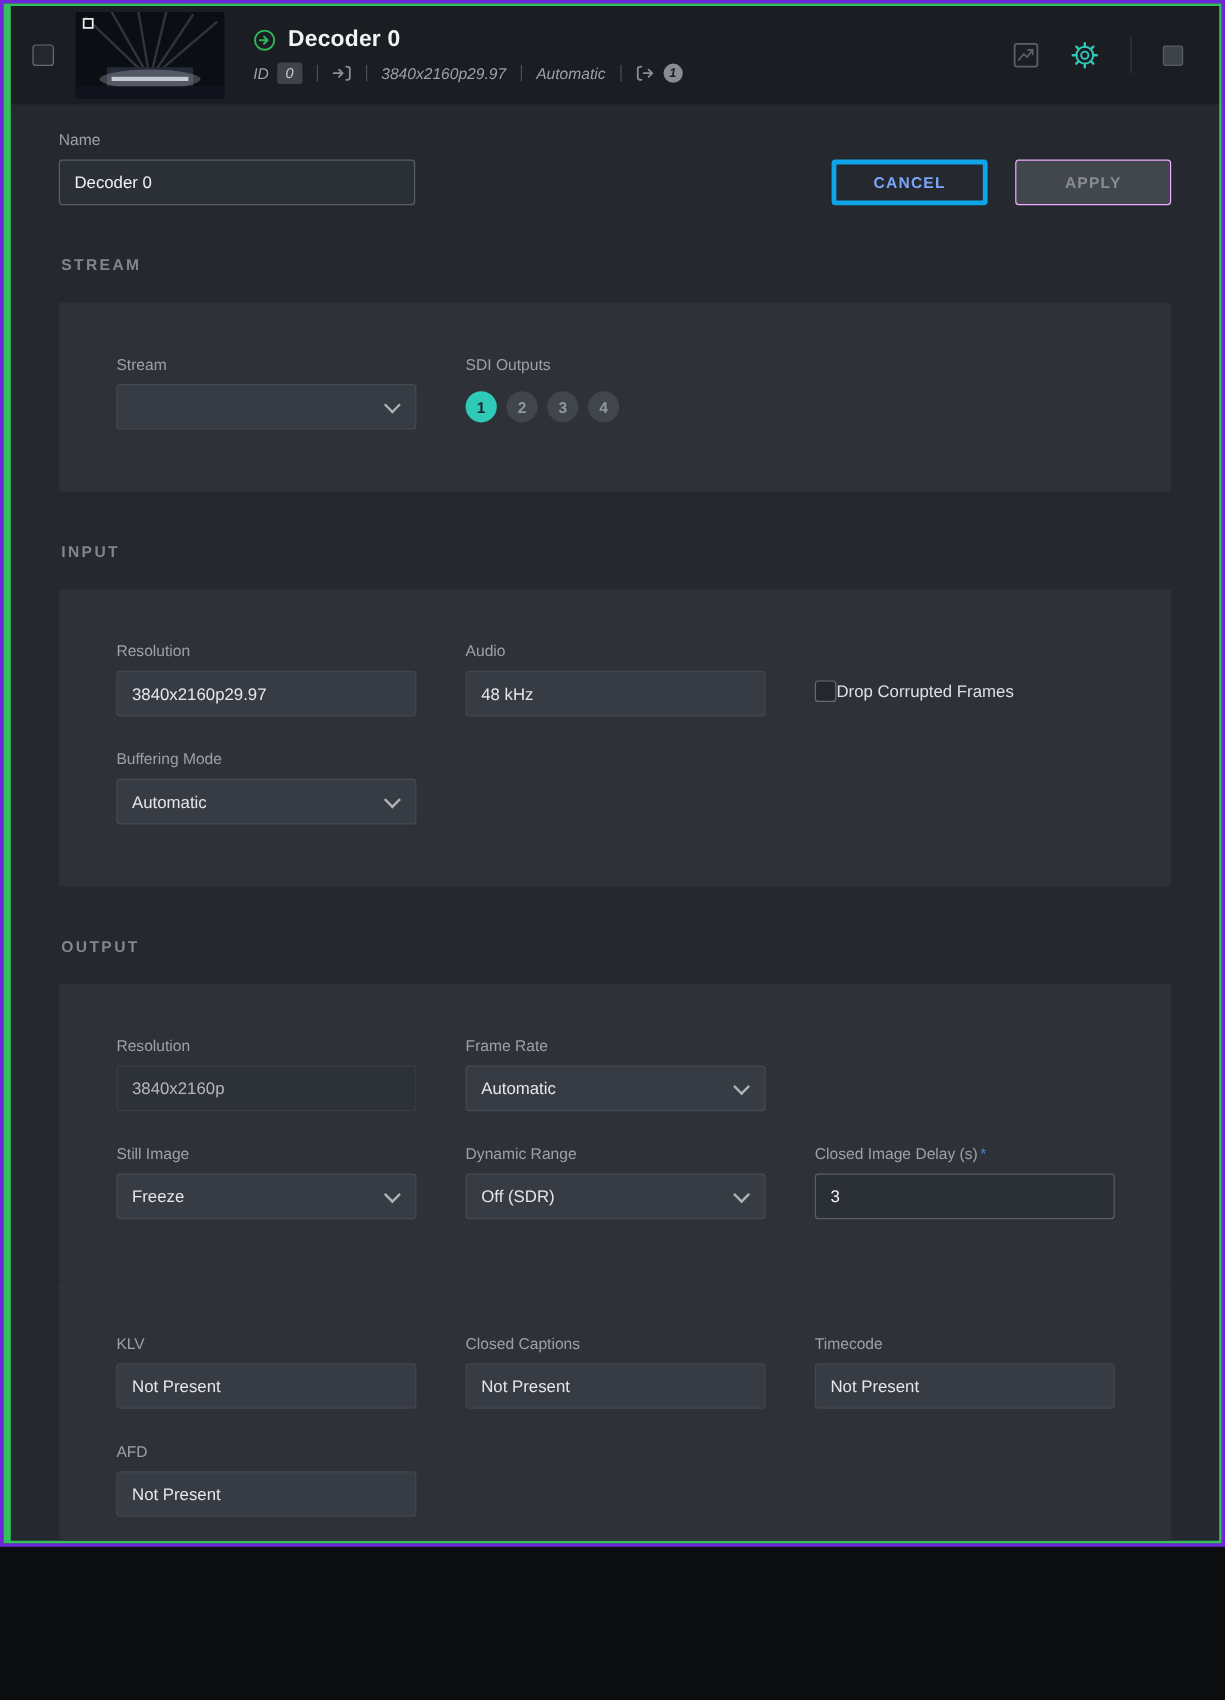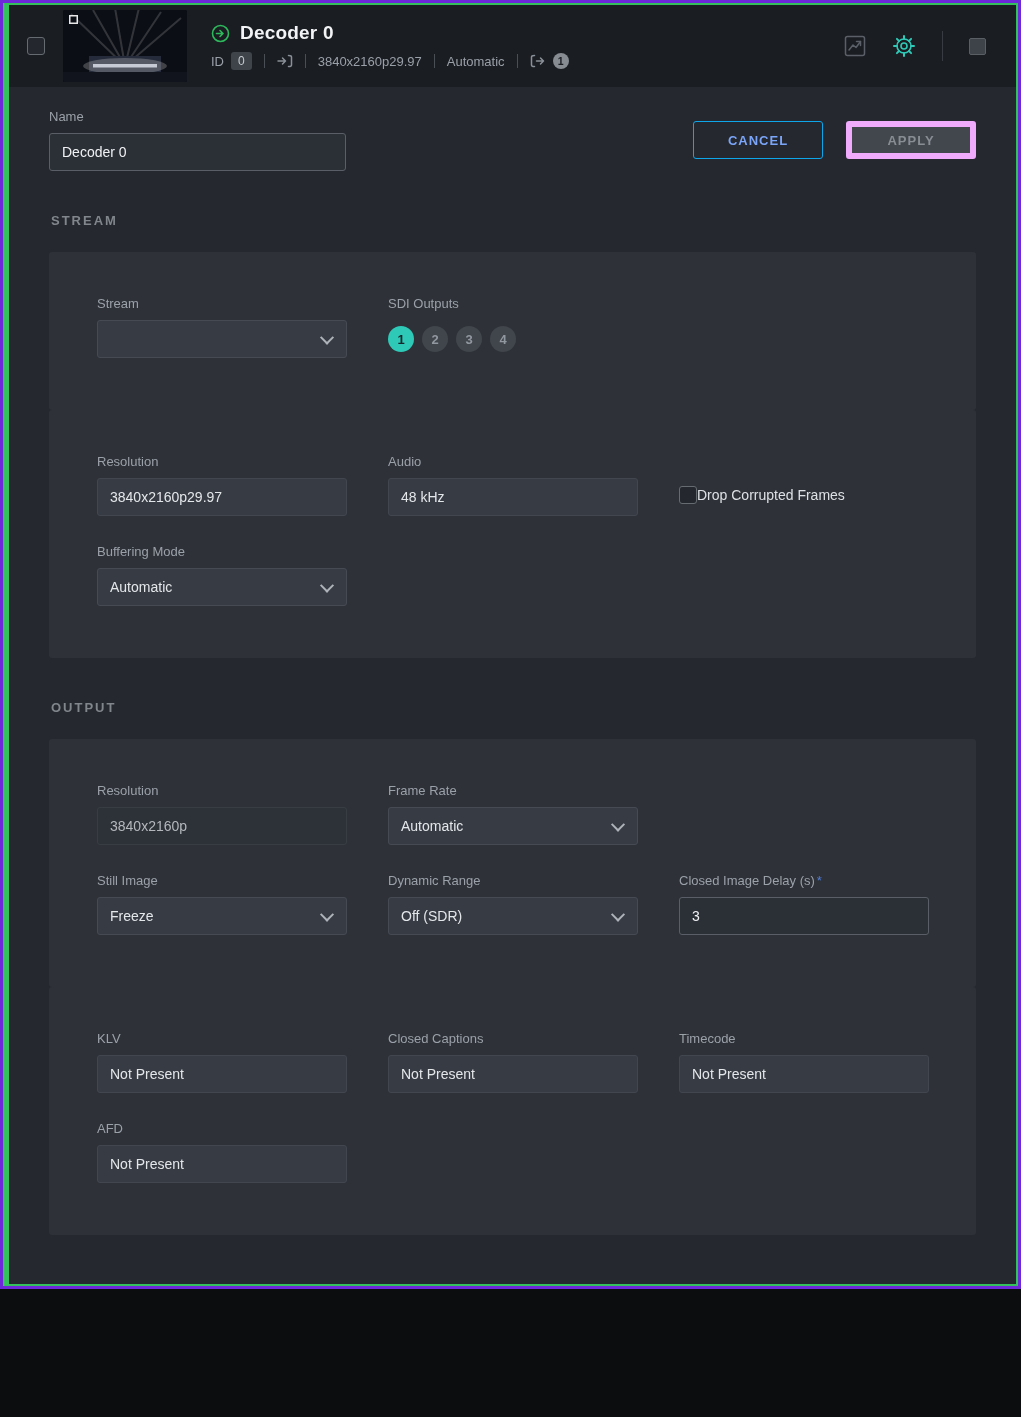--- a/index.html
+++ b/index.html
@@ -26,53 +26,53 @@
     width:16px; height:16px; border:1px solid #666b72; border-radius:3px;
     background:#24282e; flex-shrink:0; cursor:pointer;
   }
   .thumb {
     width:124px; height:72px; margin-left:18px; border-radius:2px;
     overflow:hidden; flex-shrink:0; background:#0b0e15;
   }
   .title-block { margin-left:24px; }
   .title-row { display:flex; align-items:center; gap:10px; }
   .title-row h1 { margin:0; font-size:19px; font-weight:600; color:#f1f3f5; letter-spacing:.2px; }
-  .meta-row { margin-top:8px; display:flex; align-items:center; font-size:13px; color:#9aa0a8; }
+  .meta-row { margin-top:8px; display:flex; align-items:center; font-size:13px; color:#9aa0a8;font-style:italic; }
   .badge {
     background:#3f444b; color:#c6cacf; border-radius:3px;
     padding:1px 7px; font-size:12px; margin-left:7px; line-height:16px;
   }
   .sep { width:1px; height:14px; background:#4a4f55; margin:0 12px; }
   .count-badge {
     width:16px; height:16px; border-radius:50%; background:#878c93; color:#1b1e23;
     font-size:10.5px; font-weight:700; display:flex; align-items:center; justify-content:center;
     margin-left:7px;
   }
   .header-actions { margin-left:auto; display:flex; align-items:center; gap:26px; }
   .icon-btn { background:none; border:none; padding:0; cursor:pointer; display:flex; align-items:center; }
   .vdiv { width:1px; height:30px; background:#383c42; }
   .square-ph { width:15px; height:15px; background:#3e434a; border:1px solid #5a5f66; border-radius:2px; }
 
   
   main { flex:1; padding:22px 40px 0; overflow:hidden; }
-  .form-row { display:flex; align-items:center; }
+  .form-row { display:flex; align-items:flex-end; }
   .f-label { display:block; font-size:13px; color:#9ba1a9; margin-bottom:9px; }
   .name-group { width:297px; }
   .text-input {
     width:100%; height:38px; box-sizing:border-box; border-radius:3px;
     background:#2b2f36; border:1px solid #5a5f67; color:#f0f2f4;
     padding:0 12px; font-size:14px; font-family:inherit; outline:none;
   }
   .btn-row { margin-left:auto; display:flex; gap:23px; }
   .btn {
     height:38px; width:130px; border-radius:3px; font-size:13px; letter-spacing:1px;
     font-weight:600; font-family:inherit; cursor:pointer;
   }
-  .btn-cancel { background:transparent; border:1px solid #0ea5e9; color:#7aa5f8; }
-  .btn-apply { background:#42464d; border:6px solid #f0abfc; color:#888d94; cursor:default; }
+  .btn-cancel { background:transparent; border:4px solid #0ea5e9; color:#7aa5f8; }
+  .btn-apply { background:#42464d; border:1px solid #f0abfc; color:#888d94; cursor:default; }
 
   .section-title {
     margin:42px 0 24px 2px; font-size:13px; font-weight:600;
     letter-spacing:2px; color:#81868d;
   }
   .card { background:#2e3138; border-radius:3px; padding:44px 48px 52px; }
   .grid {
     display:grid; grid-template-columns:250px 250px 250px;
     column-gap:41px; row-gap:28px; align-items:start;
   }
@@ -213,20 +213,21 @@
               <span class="sdi active">1</span>
               <span class="sdi">2</span>
               <span class="sdi">3</span>
               <span class="sdi">4</span>
             </div>
           </div>
           <div></div>
         </div>
       </div>
 
+      <h2 class="section-title">INPUT</h2>
       <div class="card">
         <div class="grid">
           <div>
             <label class="f-label">Resolution</label>
             <div class="display-field">3840x2160p29.97</div>
           </div>
           <div>
             <label class="f-label">Audio</label>
             <div class="display-field">48 kHz</div>
           </div>

